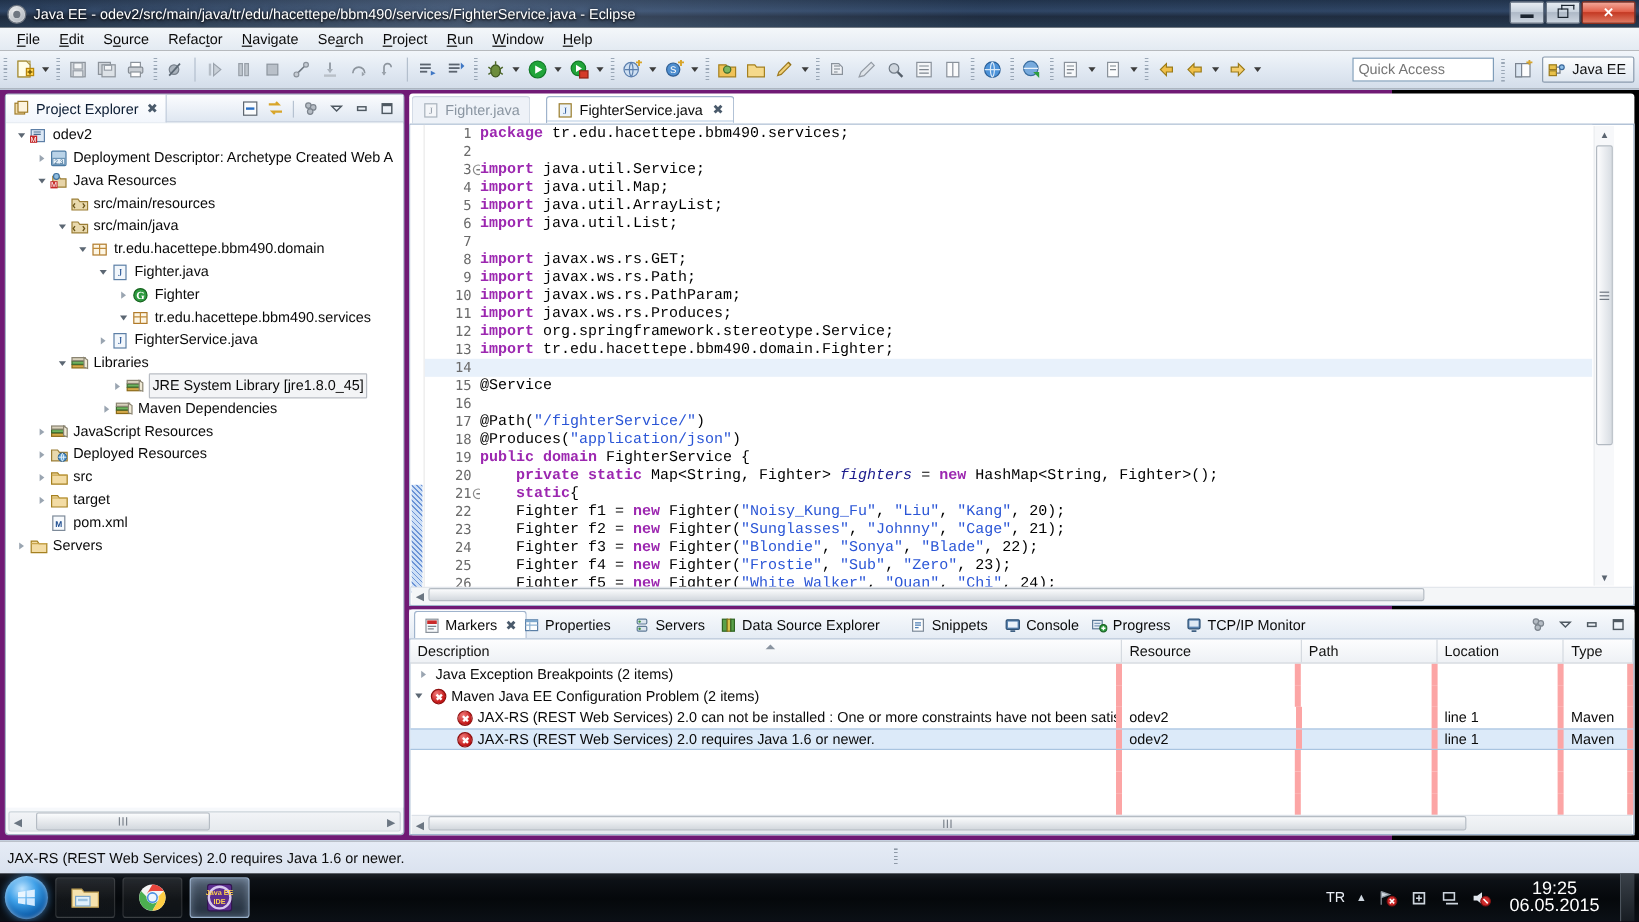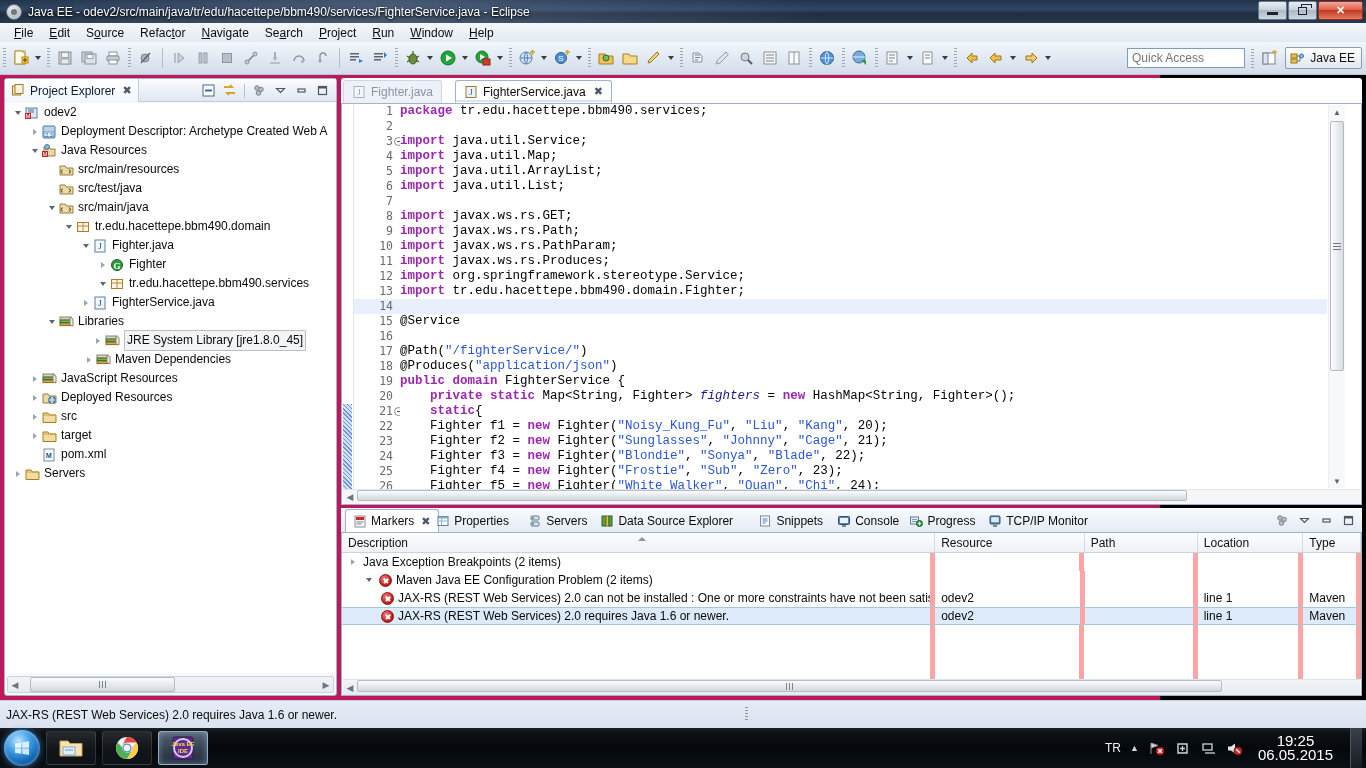--- a/index.html
+++ b/index.html
@@ -115,21 +115,21 @@
     position:absolute; right:4px; top:5px; height:22px;
     border:1px solid #8c9cae; border-radius:2px;
     background: linear-gradient(to bottom,#fdfefe,#dfe7f0);
     display:flex; align-items:center; padding:0 6px 0 4px; gap:4px;
     font-size:12px; color:#101010;
   }
 
   
   .workarea {
     position:absolute; left:0; top:75px; width:1160px; height:625px;
-    background:#be185d;
+    background:#701a75;
   }
 
   
   .view {
     position:absolute; background:#fff;
     border:1px solid #a6b5c6; border-radius:3px;
   }
   #proj-view { left:4px; top:3px; width:333px; height:618px; background:#f6f8fb; }
   .view-tabbar {
     height:23px; position:relative;
@@ -749,30 +749,20 @@
           </div>
           <div class="trow" style="padding-left: 40px;">
             <span class="exp"></span>
             <span class="ticon">
               <svg width="16" height="16" viewBox="0 0 16 16">
                 <path d="M2 4h5l1.5 2H15v7H2z" fill="#e9d9ad" stroke="#9b7e35"></path>
                 <path d="M4.5 7.5l-1.5 2 1.5 2M11 7.5l1.5 2-1.5 2" fill="none" stroke="#6b5518" stroke-width="1.1"></path>
               </svg>
             </span>
             <span class="tlabel">src/main/resources</span>
-          </div>
-          <div class="trow" style="padding-left: 40px;">
-            <span class="exp"></span>
-            <span class="ticon">
-              <svg width="16" height="16" viewBox="0 0 16 16">
-                <path d="M2 4h5l1.5 2H15v7H2z" fill="#e9d9ad" stroke="#9b7e35"></path>
-                <path d="M4.5 7.5l-1.5 2 1.5 2M11 7.5l1.5 2-1.5 2" fill="none" stroke="#6b5518" stroke-width="1.1"></path>
-              </svg>
-            </span>
-            <span class="tlabel">src/test/java</span>
           </div>
           <div class="trow" style="padding-left: 40px;">
             <span class="exp">
               <span class="tri-down"></span>
             </span>
             <span class="ticon">
               <svg width="16" height="16" viewBox="0 0 16 16">
                 <path d="M2 4h5l1.5 2H15v7H2z" fill="#e9d9ad" stroke="#9b7e35"></path>
                 <path d="M4.5 7.5l-1.5 2 1.5 2M11 7.5l1.5 2-1.5 2" fill="none" stroke="#6b5518" stroke-width="1.1"></path>
               </svg>
@@ -1197,21 +1187,21 @@
                   <span class="tri-right"></span>
                 </span>
                 <span>Java Exception Breakpoints (2 items)</span>
               </div>
               <div class="mk-cell" style="width: 156px;"></div>
               <div class="mk-cell" style="width: 118px;"></div>
               <div class="mk-cell" style="width: 110px;"></div>
               <div class="mk-cell" style="width: 60px;"></div>
             </div>
             <div class="mk-row">
-              <div class="mk-cell mk-desc" style="width: 620px; padding-left: 20px;">
+              <div class="mk-cell mk-desc" style="width: 620px; padding-left: 0;">
                 <span style="width: 13px; display: flex; align-items: center; justify-content: center; flex: 0 0 auto;">
                   <span class="tri-down"></span>
                 </span>
                 <span class="err-icon"></span>
                 <span>Maven Java EE Configuration Problem (2 items)</span>
               </div>
               <div class="mk-cell" style="width: 156px;"></div>
               <div class="mk-cell" style="width: 118px;"></div>
               <div class="mk-cell" style="width: 110px;"></div>
               <div class="mk-cell" style="width: 60px;"></div>

